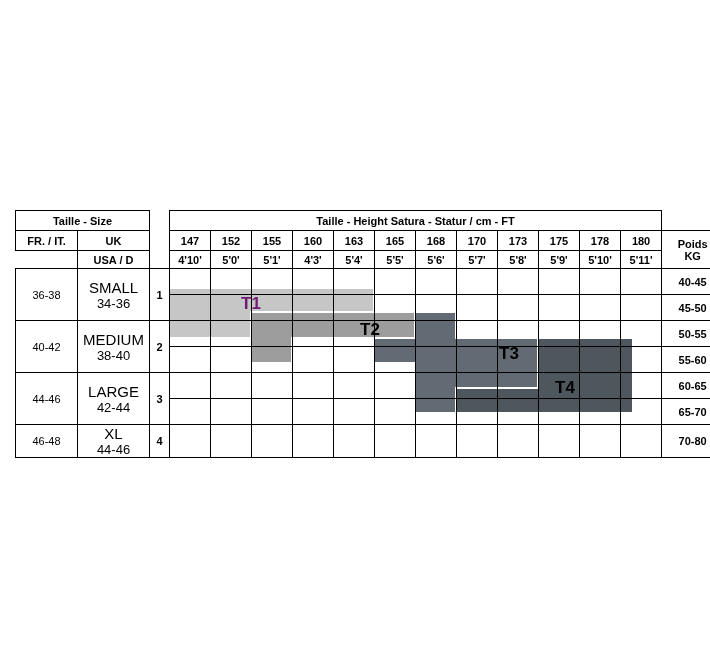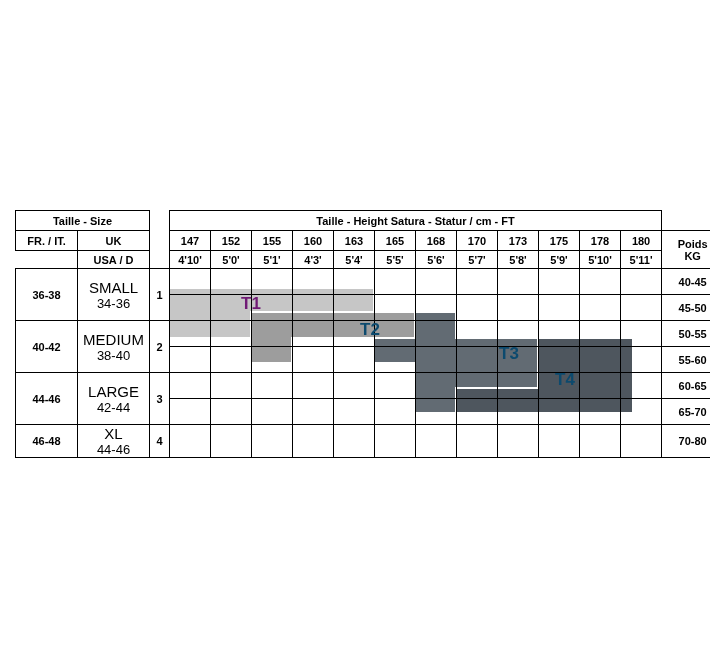--- a/index.html
+++ b/index.html
@@ -55,21 +55,21 @@
     font-weight: bold;
     font-size: 13px;
     height: 20px;
   }
   .hdr-ft {
     font-weight: bold;
     font-size: 11px;
     height: 18px;
   }
   .cell-fr {
-    font-weight: bold;
+    font-weight: normal;
     font-size: 14px;
   }
   .cell-uk-name {
     font-size: 15px;
   }
   .cell-uk-num {
     font-size: 13px;
   }
   .cell-num {
     font-weight: bold;
@@ -90,21 +90,21 @@
     width: 680px;
     height: 220px;
     z-index: 1;
     pointer-events: none;
   }
   .block-label {
     position: absolute;
     z-index: 3;
     font-weight: bold;
     font-size: 17px;
-    color: #0c4a6e;
+    color: #000000;
     pointer-events: none;
   }
 </style>
 </head>
 <body>
 
 <div id="chart-wrap">
 
   <svg id="blocks" viewBox="0 0 680 220" preserveAspectRatio="none">
 
@@ -113,21 +113,21 @@
     <polygon points="236,102 400,102 400,128 482,128 482,153 359,153 359,128 277,128 277,153 236,153" fill="#9d9d9d" stroke="#ffffff" stroke-width="2"></polygon>
 
     <polygon points="400,102 441,102 441,128 523,128 523,153 564,153 564,178 441,178 441,203 400,203 400,153 359,153 359,128 400,128" fill="#626b73" stroke="#ffffff" stroke-width="2"></polygon>
 
     <polygon points="523,128 618,128 618,203 441,203 441,178 523,178" fill="#4e565e" stroke="#ffffff" stroke-width="2"></polygon>
   </svg>
 
   <div class="block-label" style="left:226px; top:84px; color:#701a75;">T1</div>
   <div class="block-label" style="left:345px; top:110px;">T2</div>
   <div class="block-label" style="left:484px; top:134px;">T3</div>
-  <div class="block-label" style="left:540px; top:160px;">T4</div>
+  <div class="block-label" style="left:540px; top:168px;">T4</div>
 
   <table class="sizechart">
     <colgroup>
       <col class="c-fr">
         <col class="c-uk">
         <col class="c-num">
       <col class="c-h">
         <col class="c-h">
         <col class="c-h">
         <col class="c-h">

